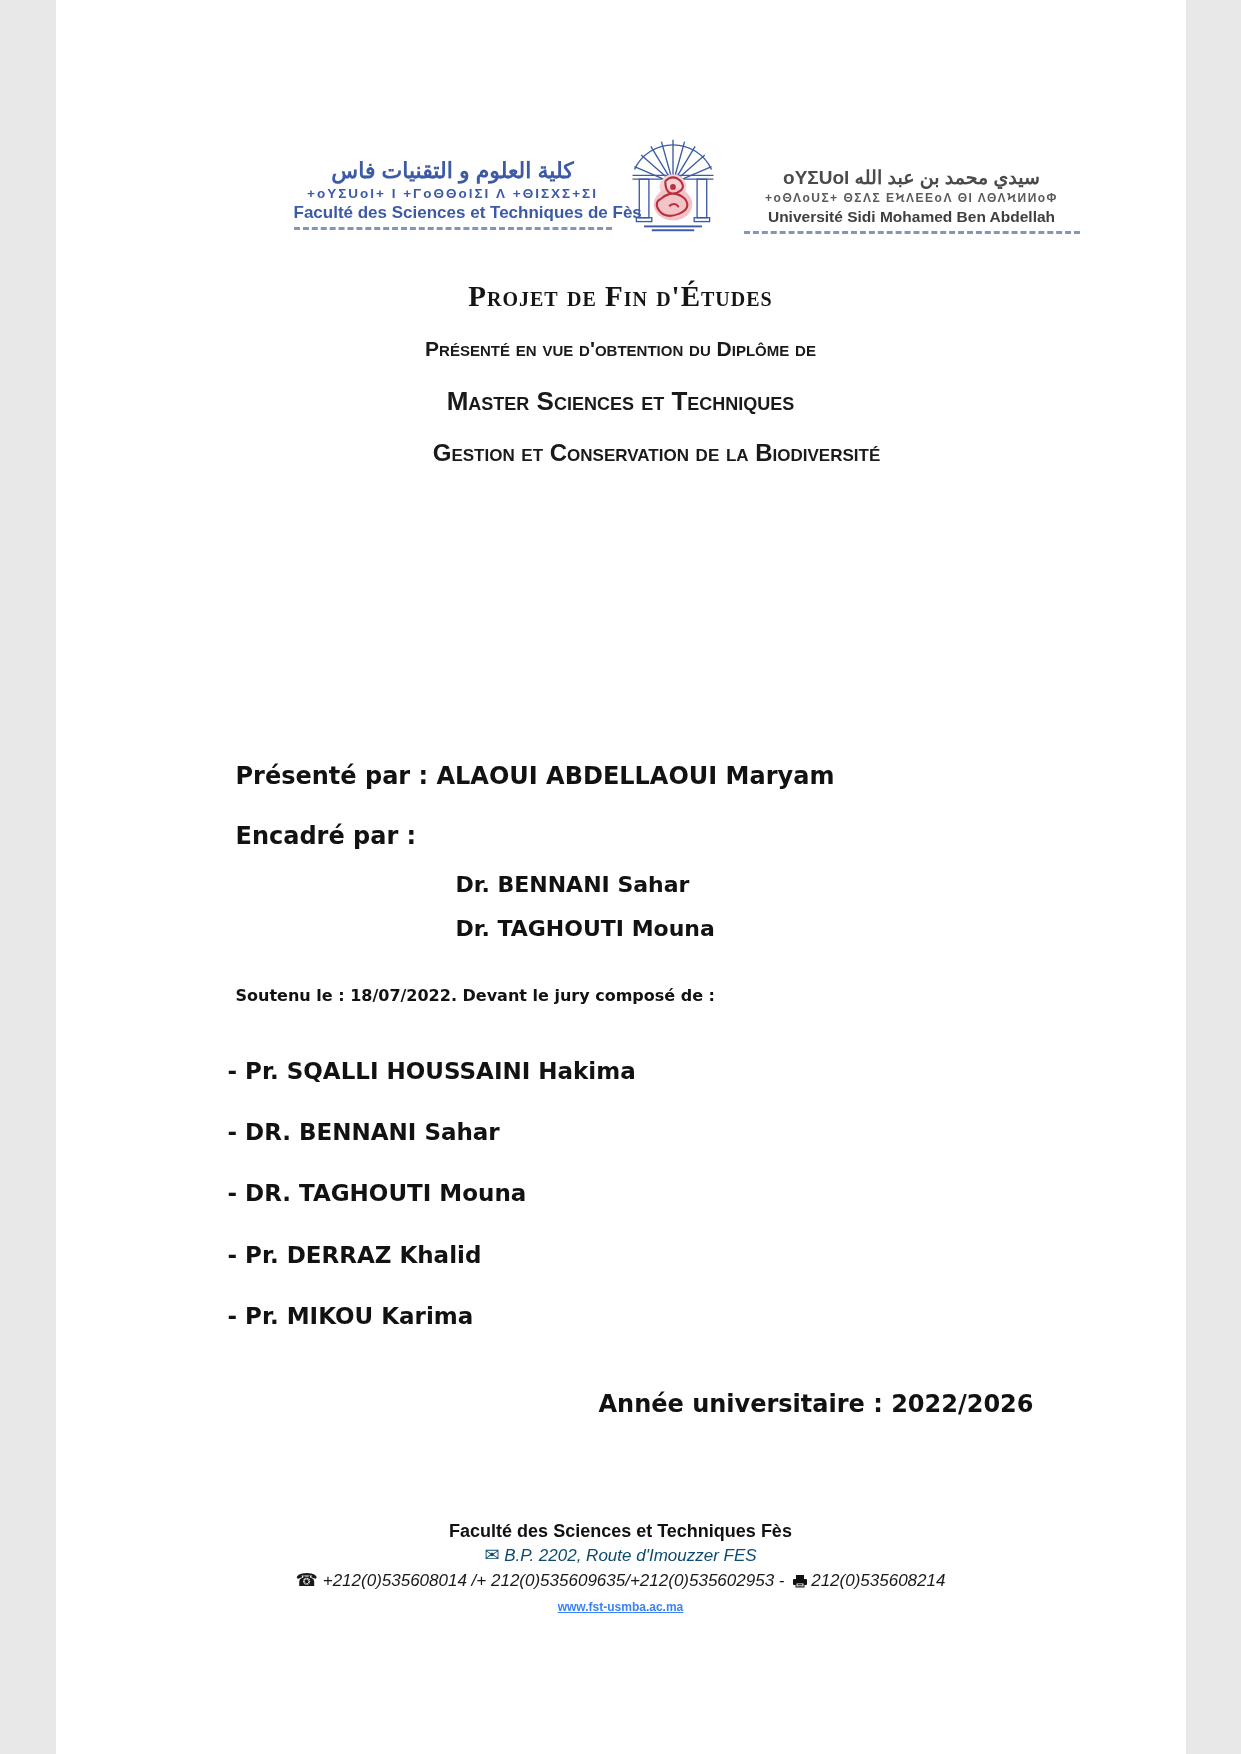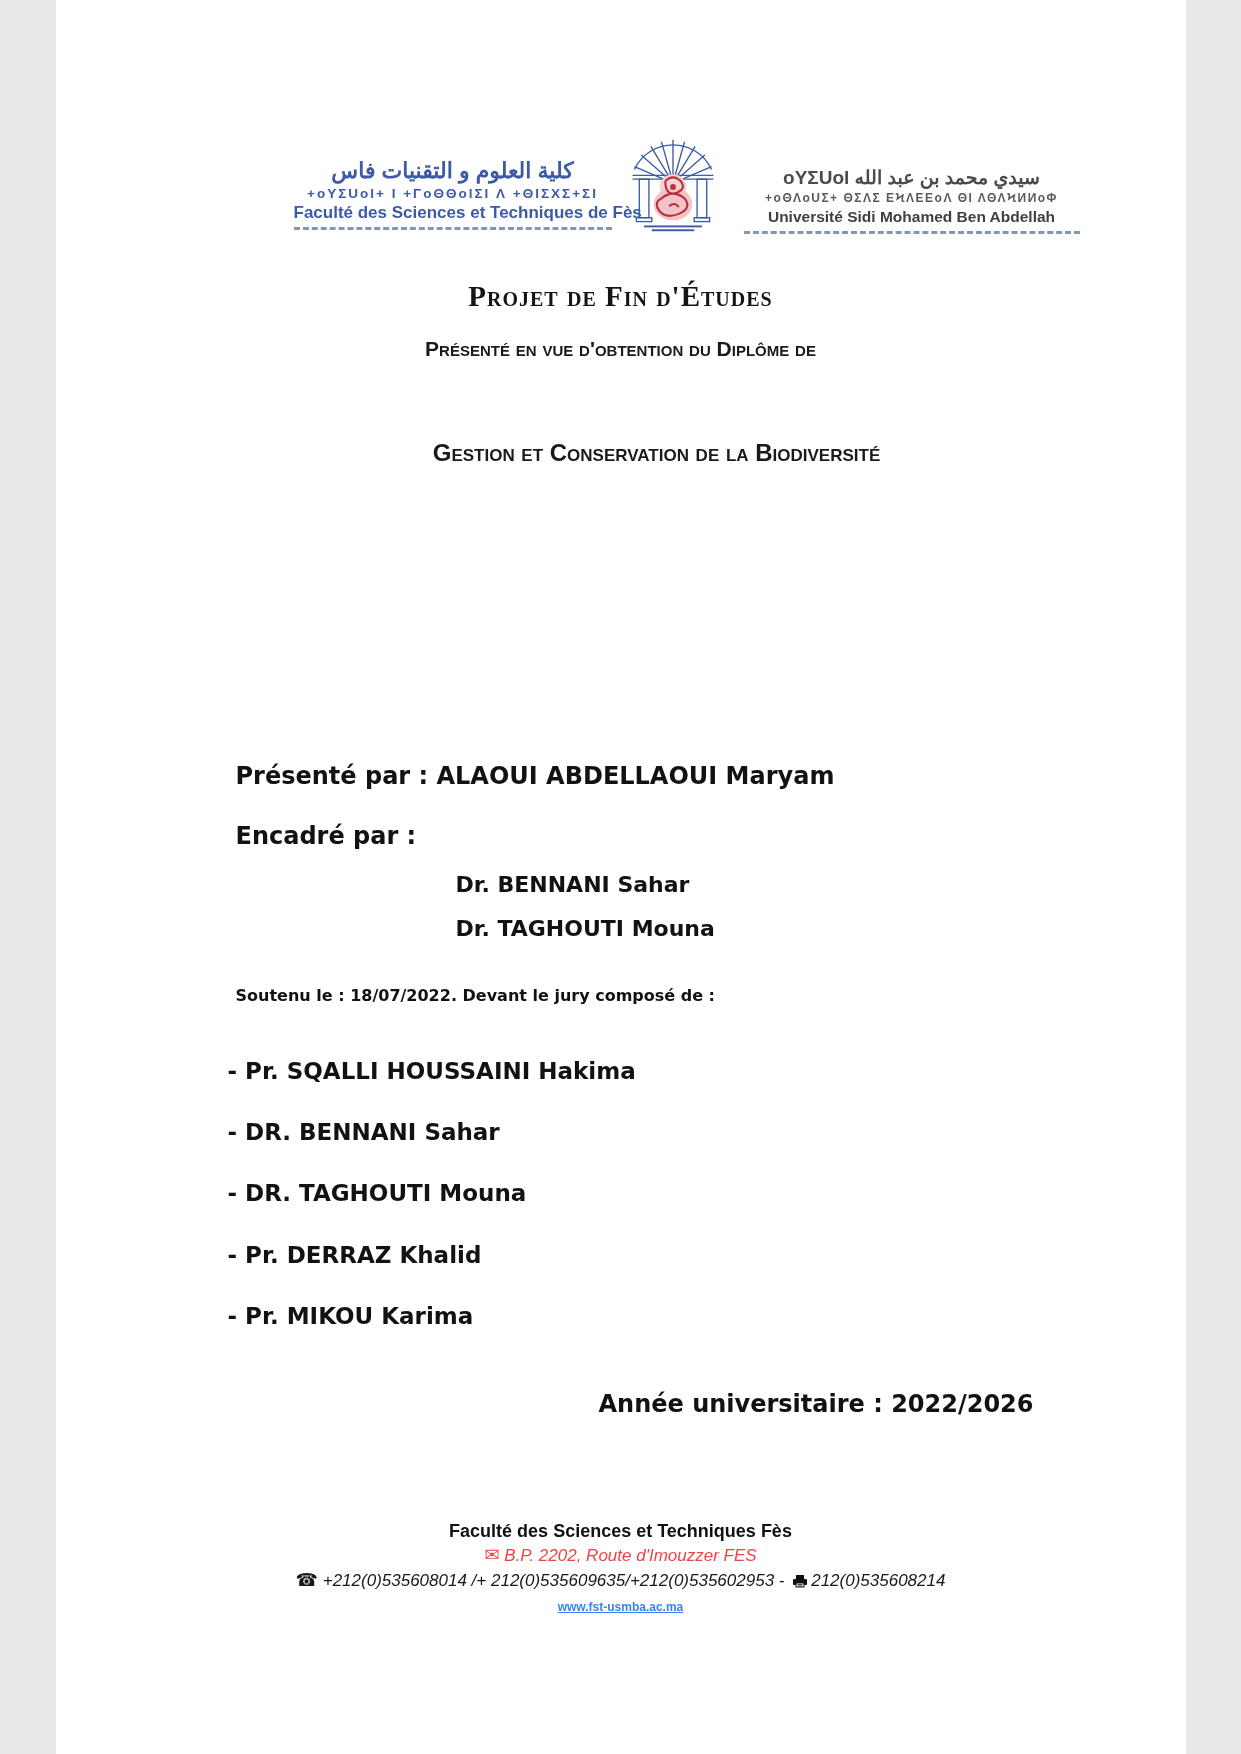--- a/index.html
+++ b/index.html
@@ -55,21 +55,21 @@
   .sup-2{position:absolute;left:400px;top:872px;font-size:22px;}
   .sup-3{position:absolute;left:400px;top:916px;font-size:22px;}
   .soutenu{position:absolute;left:180px;top:986px;font-size:16px;}
   .jury-item{position:absolute;left:172px;font-size:23px;white-space:nowrap;}
   .jy0{top:1058px;} .jy1{top:1119px;} .jy2{top:1180px;} .jy3{top:1242px;} .jy4{top:1303px;}
   .annee{position:absolute;right:152px;top:1390px;font-size:24px;}
 
   
   .footer{position:absolute;left:0;top:1519px;width:100%;text-align:center;line-height:24px;}
   .footer .f1{font-weight:bold;font-size:18px;color:#111;}
-  .footer .f2{font-style:italic;font-size:17px;color:#ef4444;}
+  .footer .f2{font-style:italic;font-size:17px;color:#0c4a6e;}
   .footer .f3{font-style:italic;font-size:17px;color:#181818;}
   .footer .icon-glyph{font-style:normal;font-size:18px;}
   .fax-svg{display:inline-block;vertical-align:-2px;margin:0 3px;}
   .footer-link{display:inline-block;margin-top:2px;font-weight:bold;font-size:12px;
     color:#3b82f6;text-decoration:underline;cursor:pointer;}
 </style>
 </head>
 <body>
 
 <div class="page">
@@ -105,20 +105,21 @@
 
   <div class="logo-right">
     <div class="ar">oYΣUol سيدي محمد بن عبد الله</div>
     <div class="tif">+oΘΛoUΣ+ ΘΣΛΣ ΕϞΛΕΕoΛ ΘΙ ΛΘΛϞИИoΦ</div>
     <div class="fr">Université Sidi Mohamed Ben Abdellah</div>
     <div class="dash"></div>
   </div>
 
   <div class="h-center h-projet">Projet de Fin d'Études</div>
   <div class="h-center h-presente">Présenté en vue d'obtention du Diplôme de</div>
+  <div class="h-center h-master">Master Sciences et Techniques</div>
   <div class="h-center h-gestion">Gestion et Conservation de la Biodiversité</div>
 
 
   <div class="credits presented">
     <span>Présenté par :</span>
     <span>ALAOUI ABDELLAOUI Maryam</span>
   </div>
 
   <div class="credits enc-label">Encadré par :</div>
   <div class="credits sup-2">Dr. BENNANI Sahar</div>

